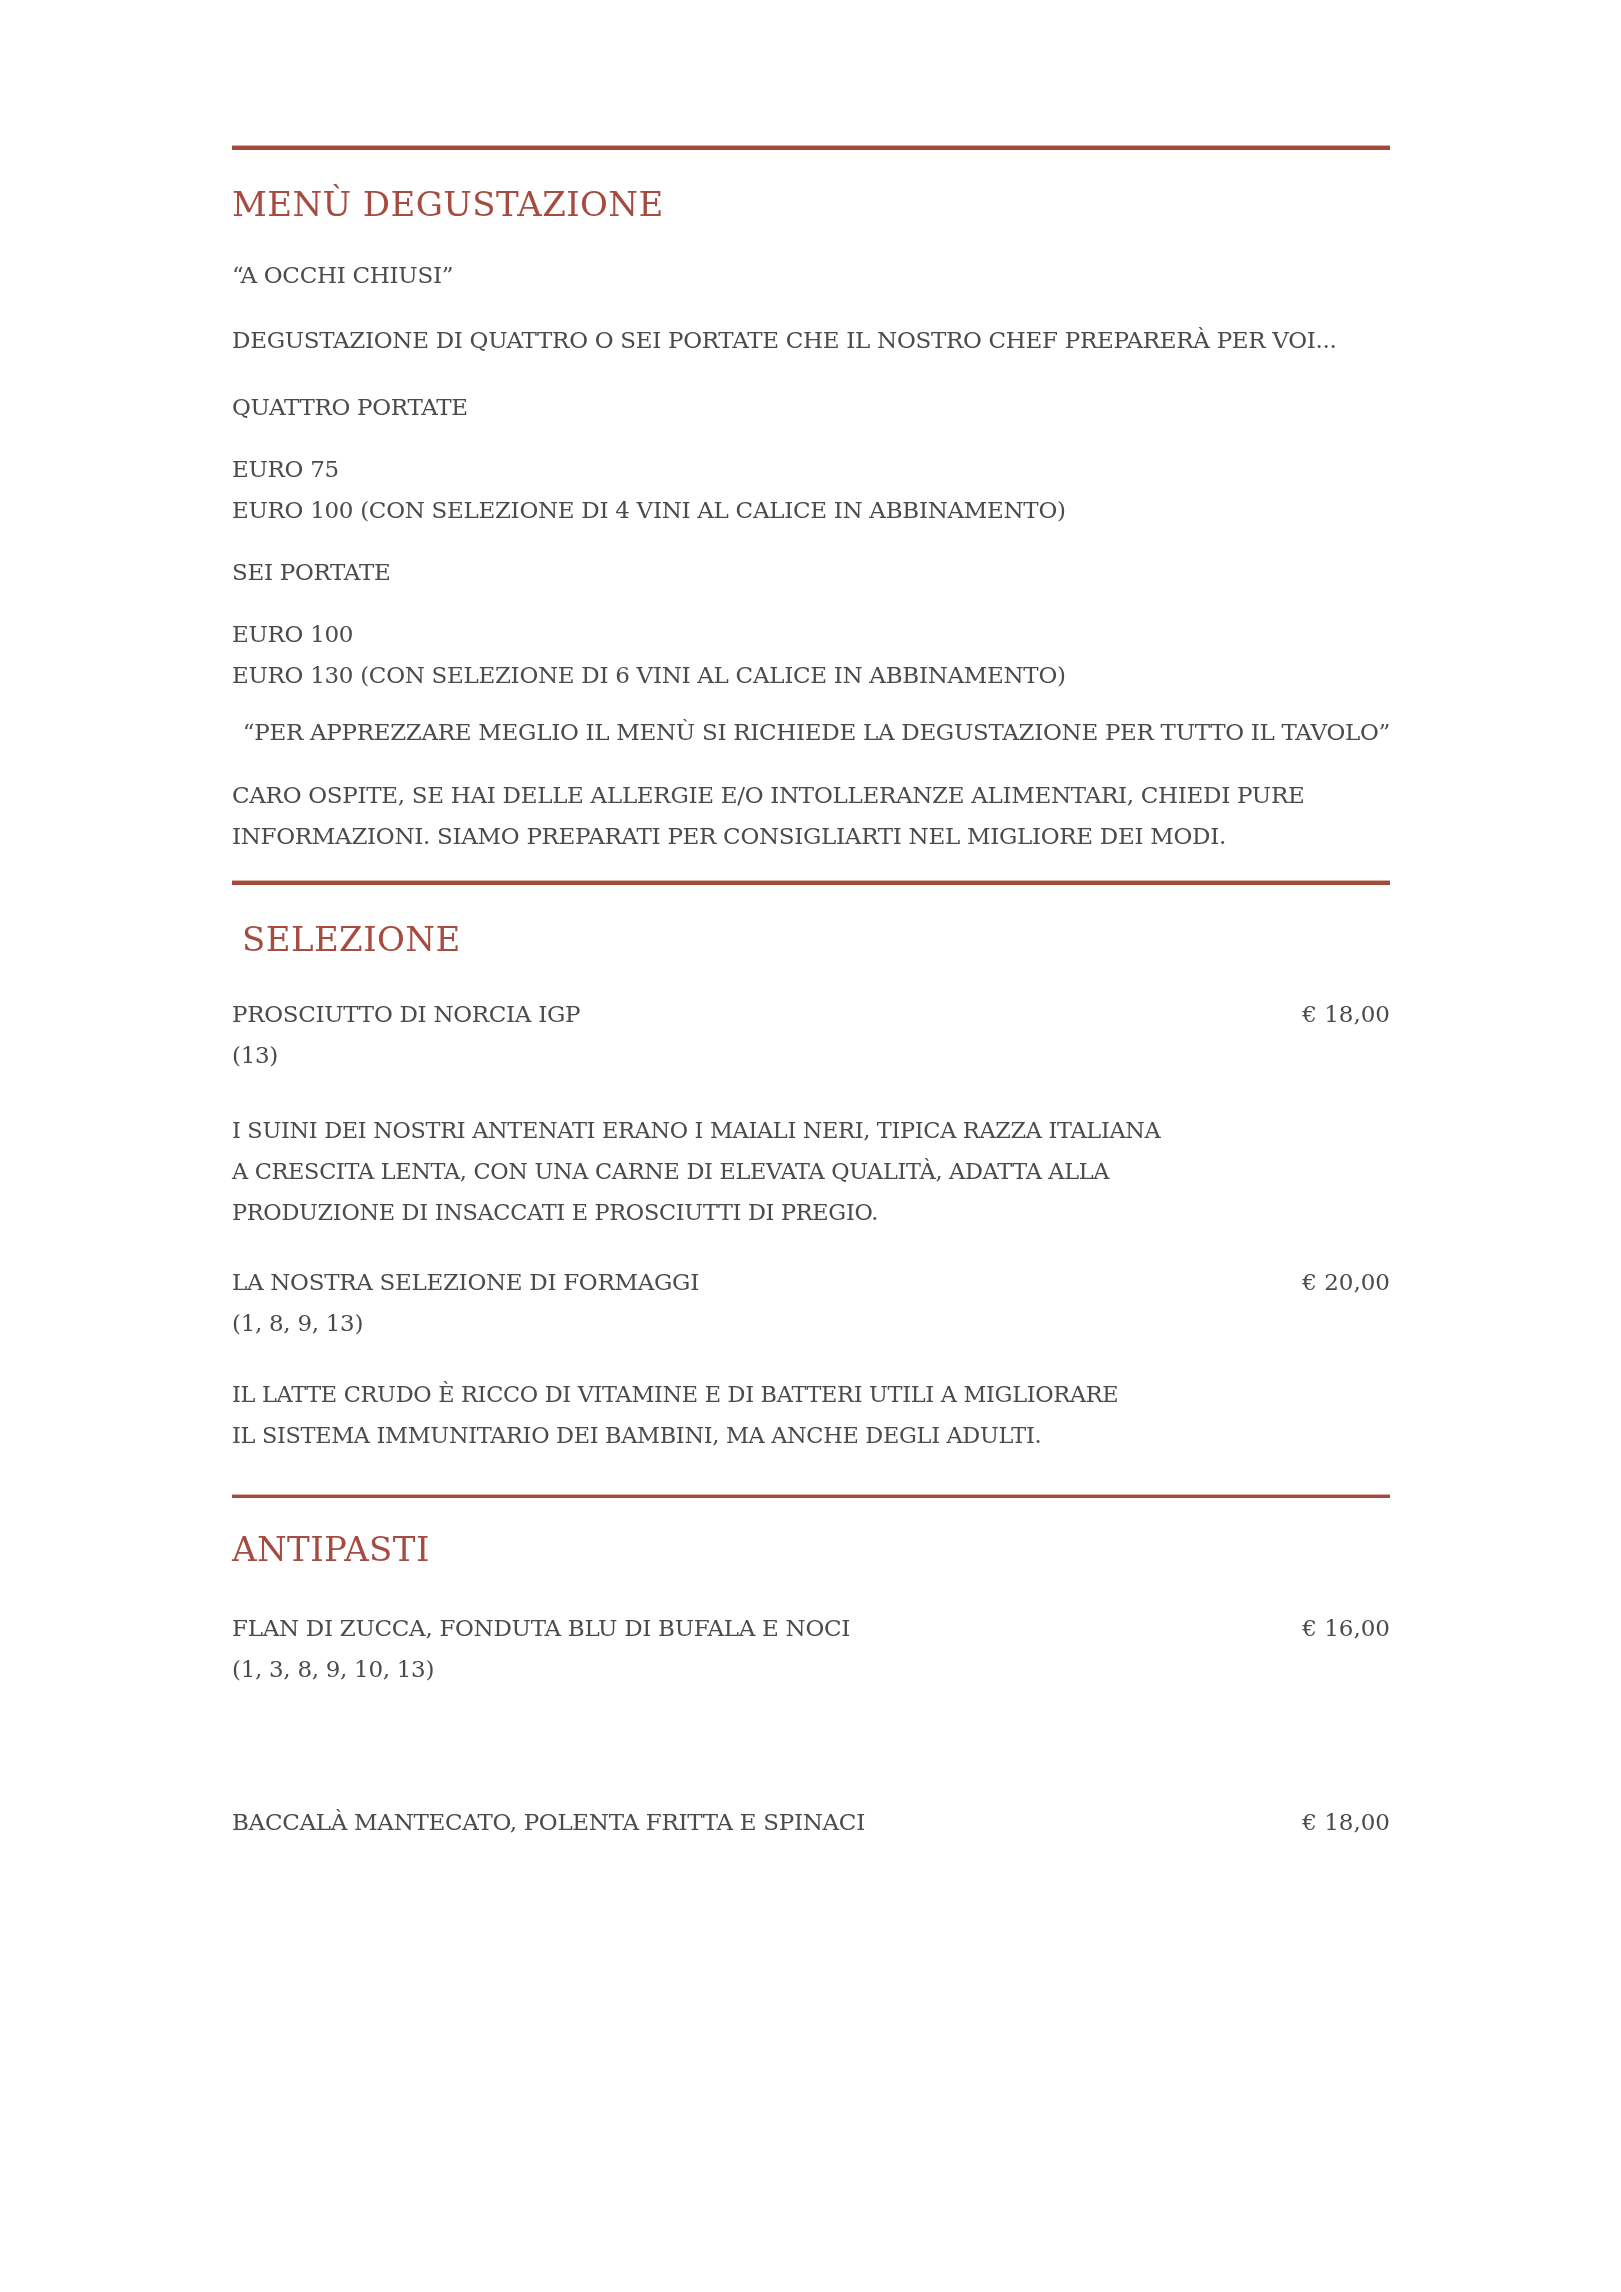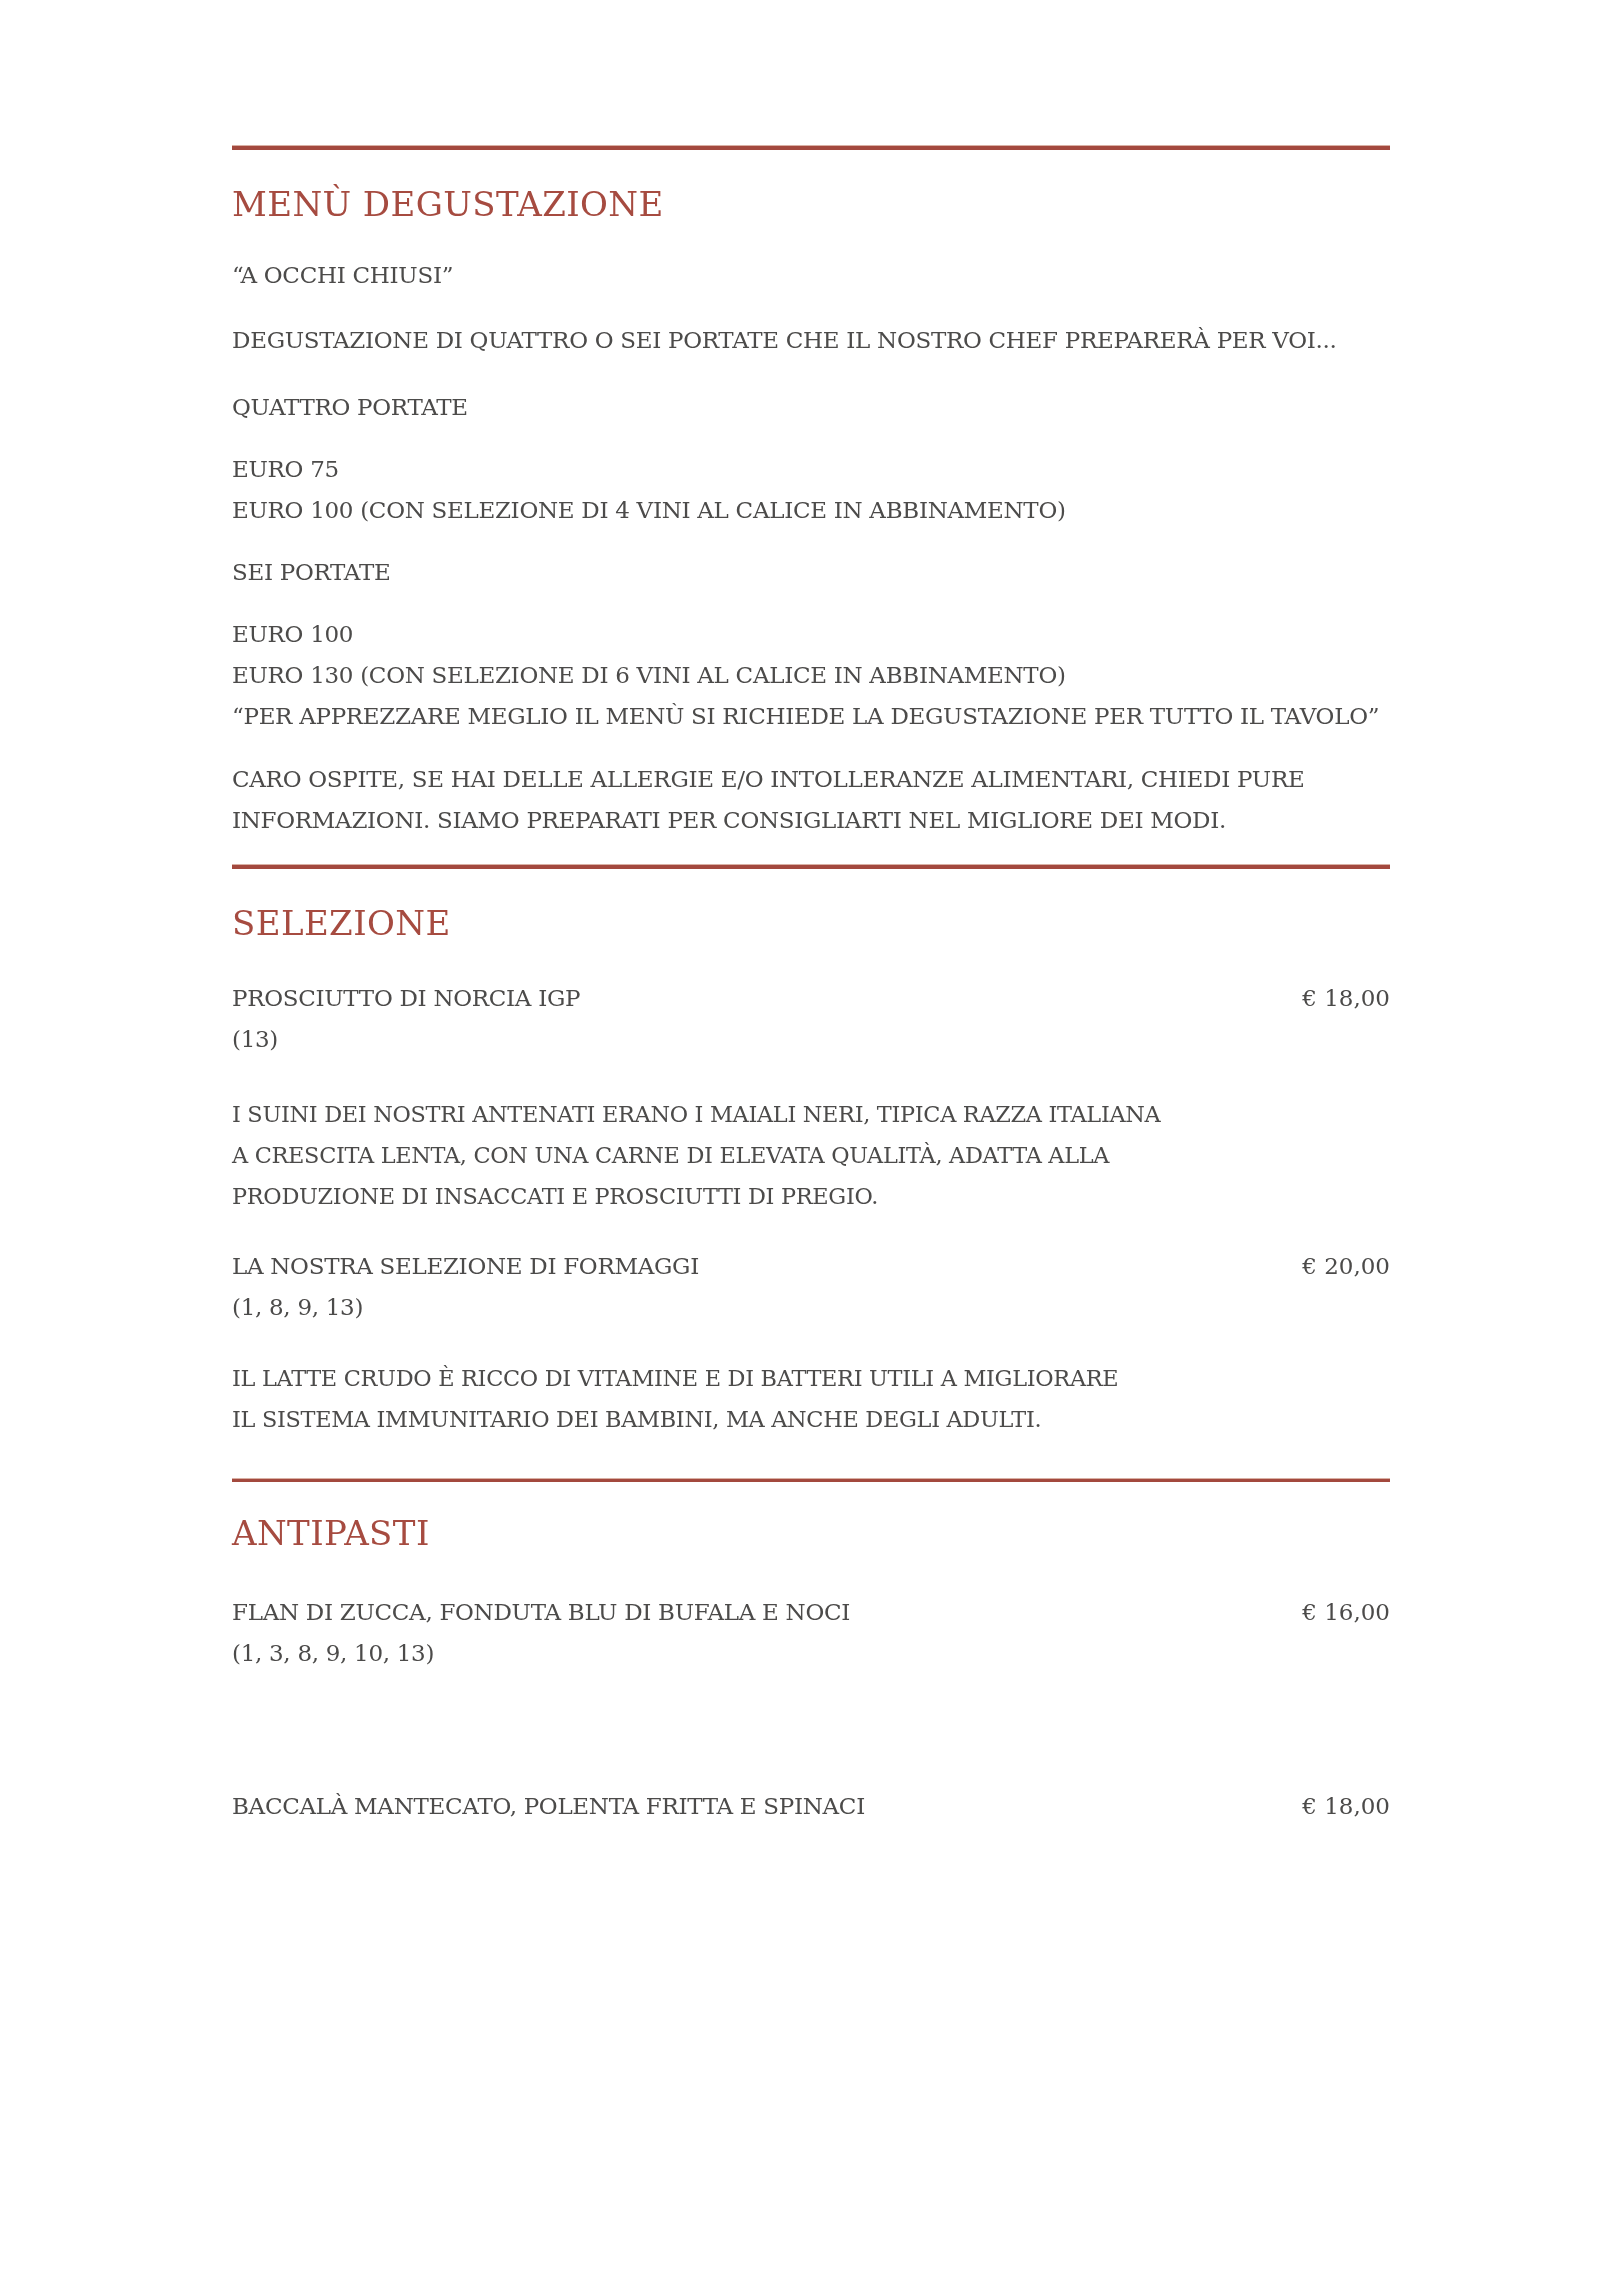--- a/index.html
+++ b/index.html
@@ -35,24 +35,24 @@
   .desc p{font-size:22.4px;line-height:41px;letter-spacing:-0.3px;white-space:nowrap;}
 
   
   .h-menu{margin-top:34px;}
   .subtitle{margin-top:30px;}
   .intro{margin-top:24px;}
   .label-four{margin-top:26px;}
   .prices-four{margin-top:21.5px;}
   .label-six{margin-top:20.6px;}
   .prices-six{margin-top:21.5px;}
-  .note{}
+  .note{margin-top:16px;text-align:right;}
   .allergy{margin-top:22px;}
   .rule-2{margin-top:23px;}
-  .h-selezione{margin-top:34px;}
+  .h-selezione{margin-top:34px;margin-left:10px;}
   .item-prosciutto{margin-top:34px;}
   .desc-prosciutto{margin-top:34px;}
   .item-formaggi{margin-top:29px;}
   .desc-formaggi{margin-top:30px;}
   .rule-3{margin-top:38px;}
   .h-antipasti{margin-top:31px;}
   .item-flan{margin-top:38px;}
   .item-baccala{margin-top:112px;}
   .item-uovo{margin-top:116px;}
   .rule-4{margin-top:48px;}

